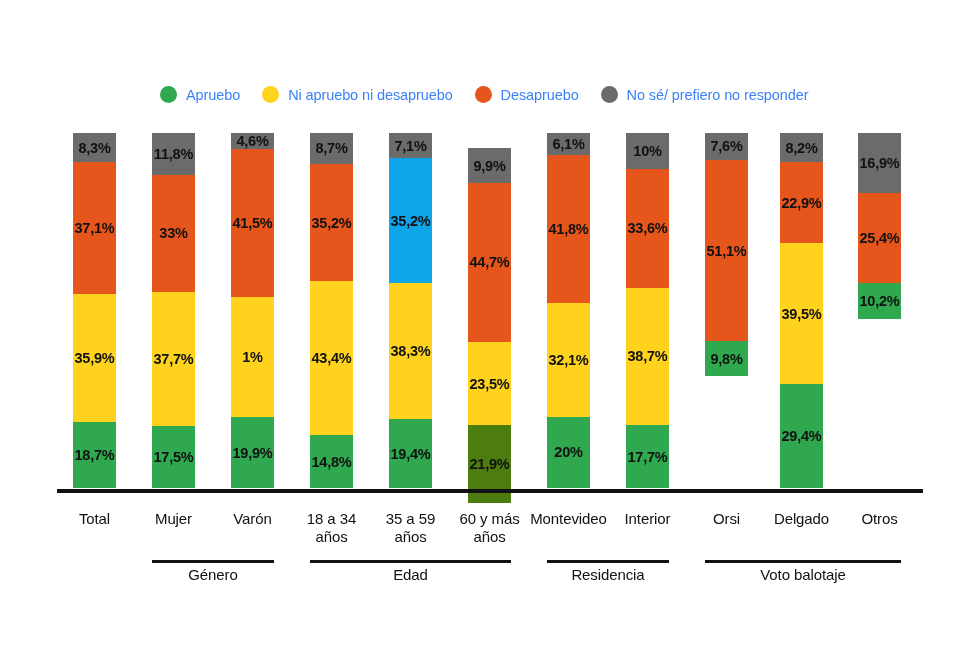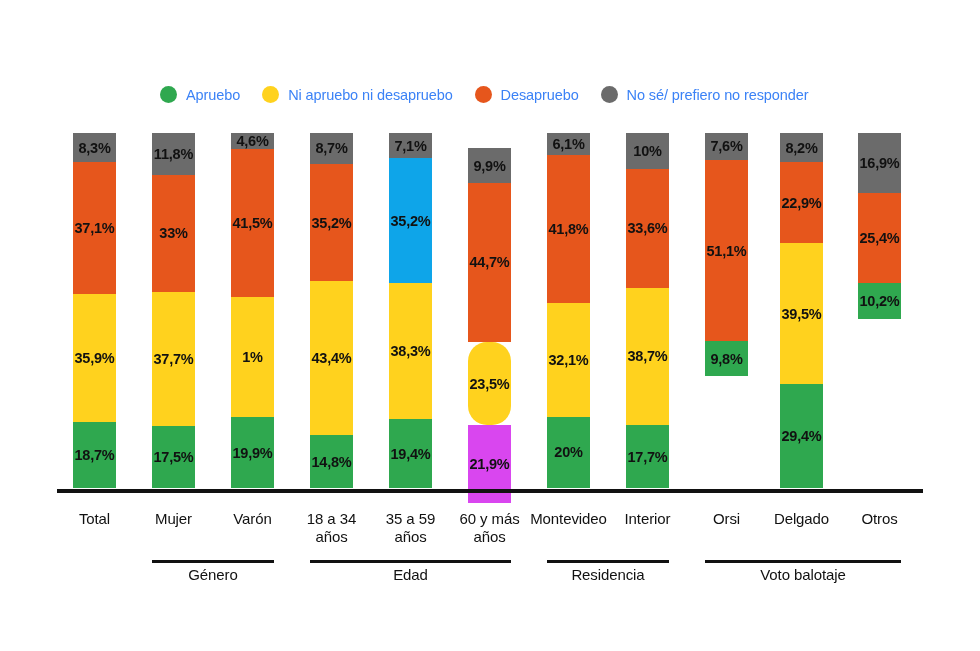--- a/index.html
+++ b/index.html
@@ -219,24 +219,24 @@
           <span class="seg-label">19,4%</span>
         </div>
       </div>
       <div class="bar" style="left: 468px; width: 43px; top: 148px; height: 355px;">
         <div class="seg" style="background: rgb(107, 107, 107); height: 9.9%;">
           <span class="seg-label">9,9%</span>
         </div>
         <div class="seg" style="background: rgb(230, 86, 28); height: 44.7%;">
           <span class="seg-label">44,7%</span>
         </div>
-        <div class="seg" style="background: rgb(255, 210, 30); height: 23.5%; border-radius: 19px;">
+        <div class="seg" style="background: rgb(255, 210, 30); height: 23.5%;">
           <span class="seg-label">23,5%</span>
         </div>
-        <div class="seg" style="background: #d946ef; height: 21.9%;">
+        <div class="seg" style="background: #4d7c0f; height: 21.9%;">
           <span class="seg-label">21,9%</span>
         </div>
       </div>
       <div class="bar" style="left: 547px; width: 43px; top: 133px; height: 355px;">
         <div class="seg" style="background: rgb(107, 107, 107); height: 6.1%;">
           <span class="seg-label">6,1%</span>
         </div>
         <div class="seg" style="background: rgb(230, 86, 28); height: 41.8%;">
           <span class="seg-label">41,8%</span>
         </div>

